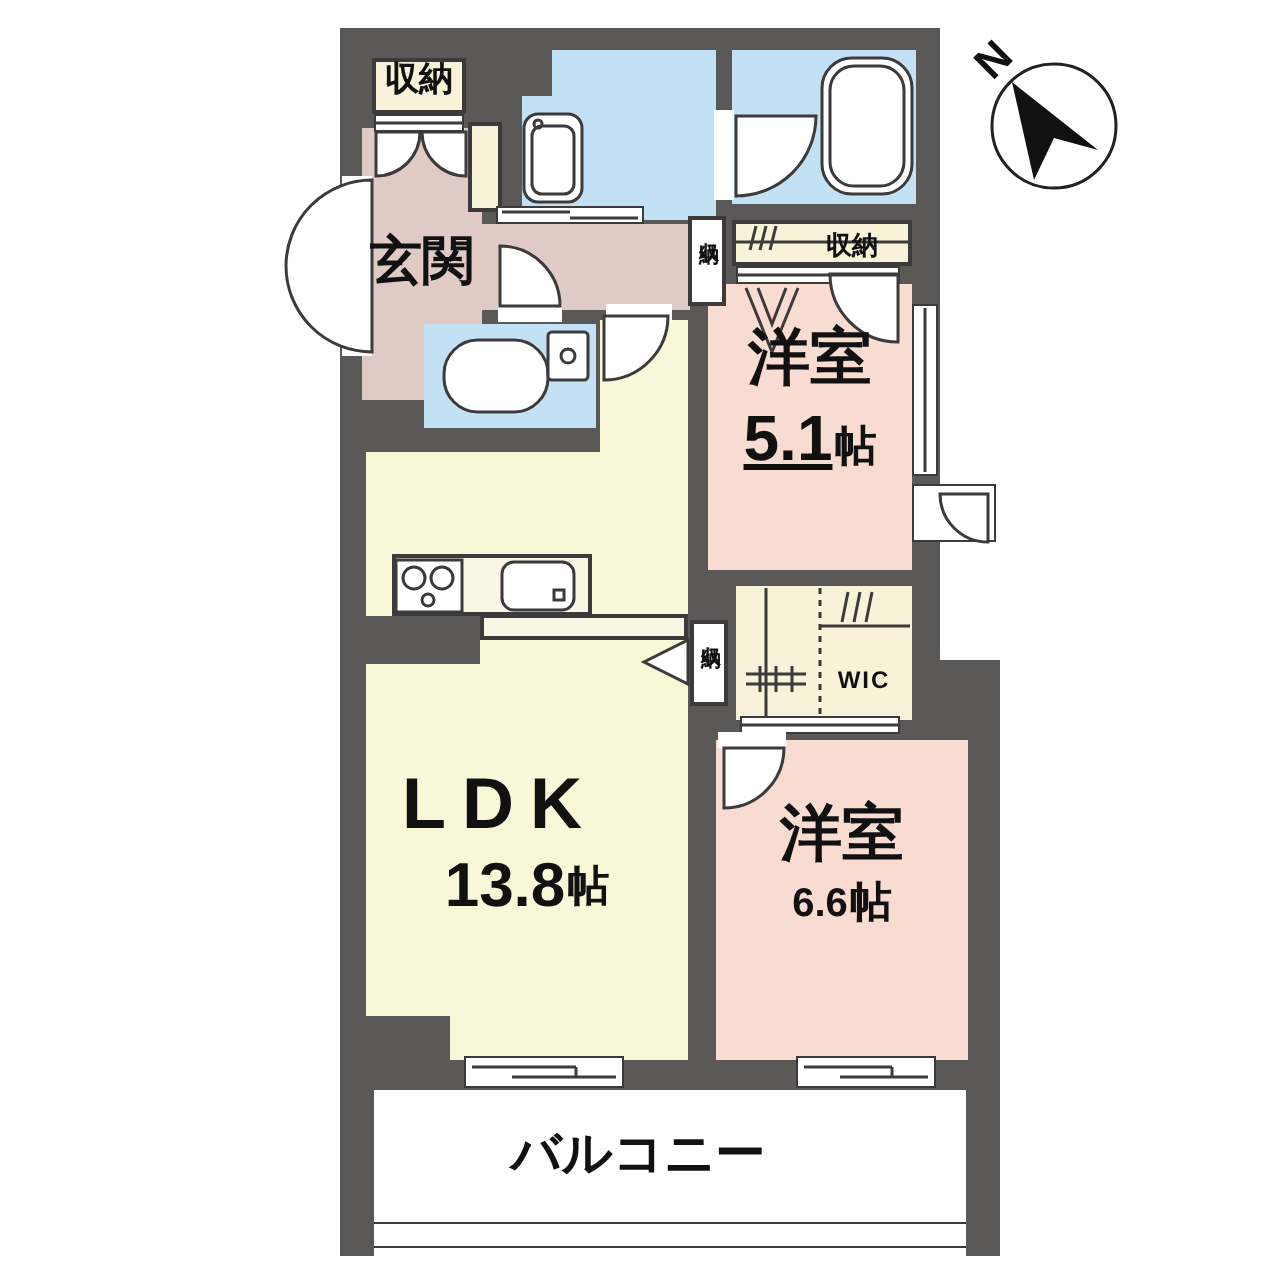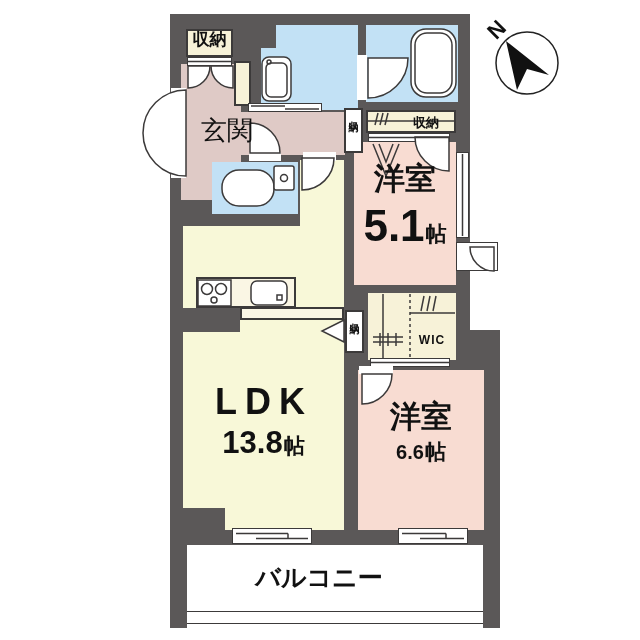--- a/index.html
+++ b/index.html
@@ -107,32 +107,32 @@
   <circle cx="221" cy="289" r="5.5"></circle>
   <circle cx="214" cy="300" r="3"></circle>
   <rect x="251" y="281" width="36" height="24" rx="6" fill="#ffffff"></rect>
   <rect x="277" y="295" width="5" height="5"></rect>
 
   <circle cx="527" cy="63" r="31" fill="#ffffff" stroke="#222"></circle>
   <polygon points="506,41 549,75 527,69 517,90" fill="#111" stroke="none"></polygon>
 </svg>
 
 <div class="lbl" style="left:186px;top:31px;width:47px;font-size:17px;font-weight:bold;">収納</div>
-<div class="lbl" style="left:182px;top:116px;width:58px;font-size:26px;font-weight:normal;margin-left:16px;">玄関</div>
+<div class="lbl" style="left:182px;top:116px;width:58px;font-size:26px;font-weight:bold;">玄関</div>
 <div class="lbl vtext" style="left:348px;top:113px;font-size:10px;font-weight:bold;">収納</div>
 <div class="lbl" style="left:400px;top:116px;width:52px;font-size:13px;font-weight:bold;">収納</div>
 <div class="lbl" style="left:354px;top:162px;width:102px;font-size:31px;font-weight:bold;">洋室</div>
 <div class="lbl sizerow" style="left:354px;top:202px;width:102px;">
-  <span style="font-size:44px;font-weight:bold;">5.1</span>
+  <span style="font-size:32px;font-weight:bold;text-decoration:underline;">5.1</span>
   <span style="font-size:21px;font-weight:bold;">帖</span>
 </div>
 <div class="lbl vtext" style="left:349px;top:315px;font-size:10px;font-weight:bold;">収納</div>
 <div class="lbl" style="left:408px;top:334px;width:48px;font-size:12px;font-weight:bold;letter-spacing:1px;">WIC</div>
-<div class="lbl" style="left:185px;top:382px;width:150px;font-size:36px;font-weight:bold;letter-spacing:8px;text-indent:8px;">LDK</div>
-<div class="lbl sizerow" style="left:183px;top:426px;width:161px;">
+<div class="lbl" style="left:171px;top:382px;width:150px;font-size:36px;font-weight:bold;letter-spacing:8px;text-indent:8px;">LDK</div>
+<div class="lbl sizerow" style="left:183px;top:426px;width:161px;align-items:center;">
   <span style="font-size:31px;font-weight:bold;">13.8</span>
   <span style="font-size:21px;font-weight:bold;">帖</span>
 </div>
 <div class="lbl" style="left:358px;top:400px;width:126px;font-size:31px;font-weight:bold;">洋室</div>
 <div class="lbl sizerow" style="left:358px;top:440px;width:126px;">
   <span style="font-size:20px;font-weight:bold;">6.6</span>
   <span style="font-size:21px;font-weight:bold;">帖</span>
 </div>
 <div class="lbl" style="left:171px;top:564px;width:296px;font-size:25px;font-weight:bold;">バルコニー</div>
 <div class="lbl" style="left:484px;top:18px;width:26px;font-size:22px;font-weight:bold;transform:rotate(-45deg);">N</div>

